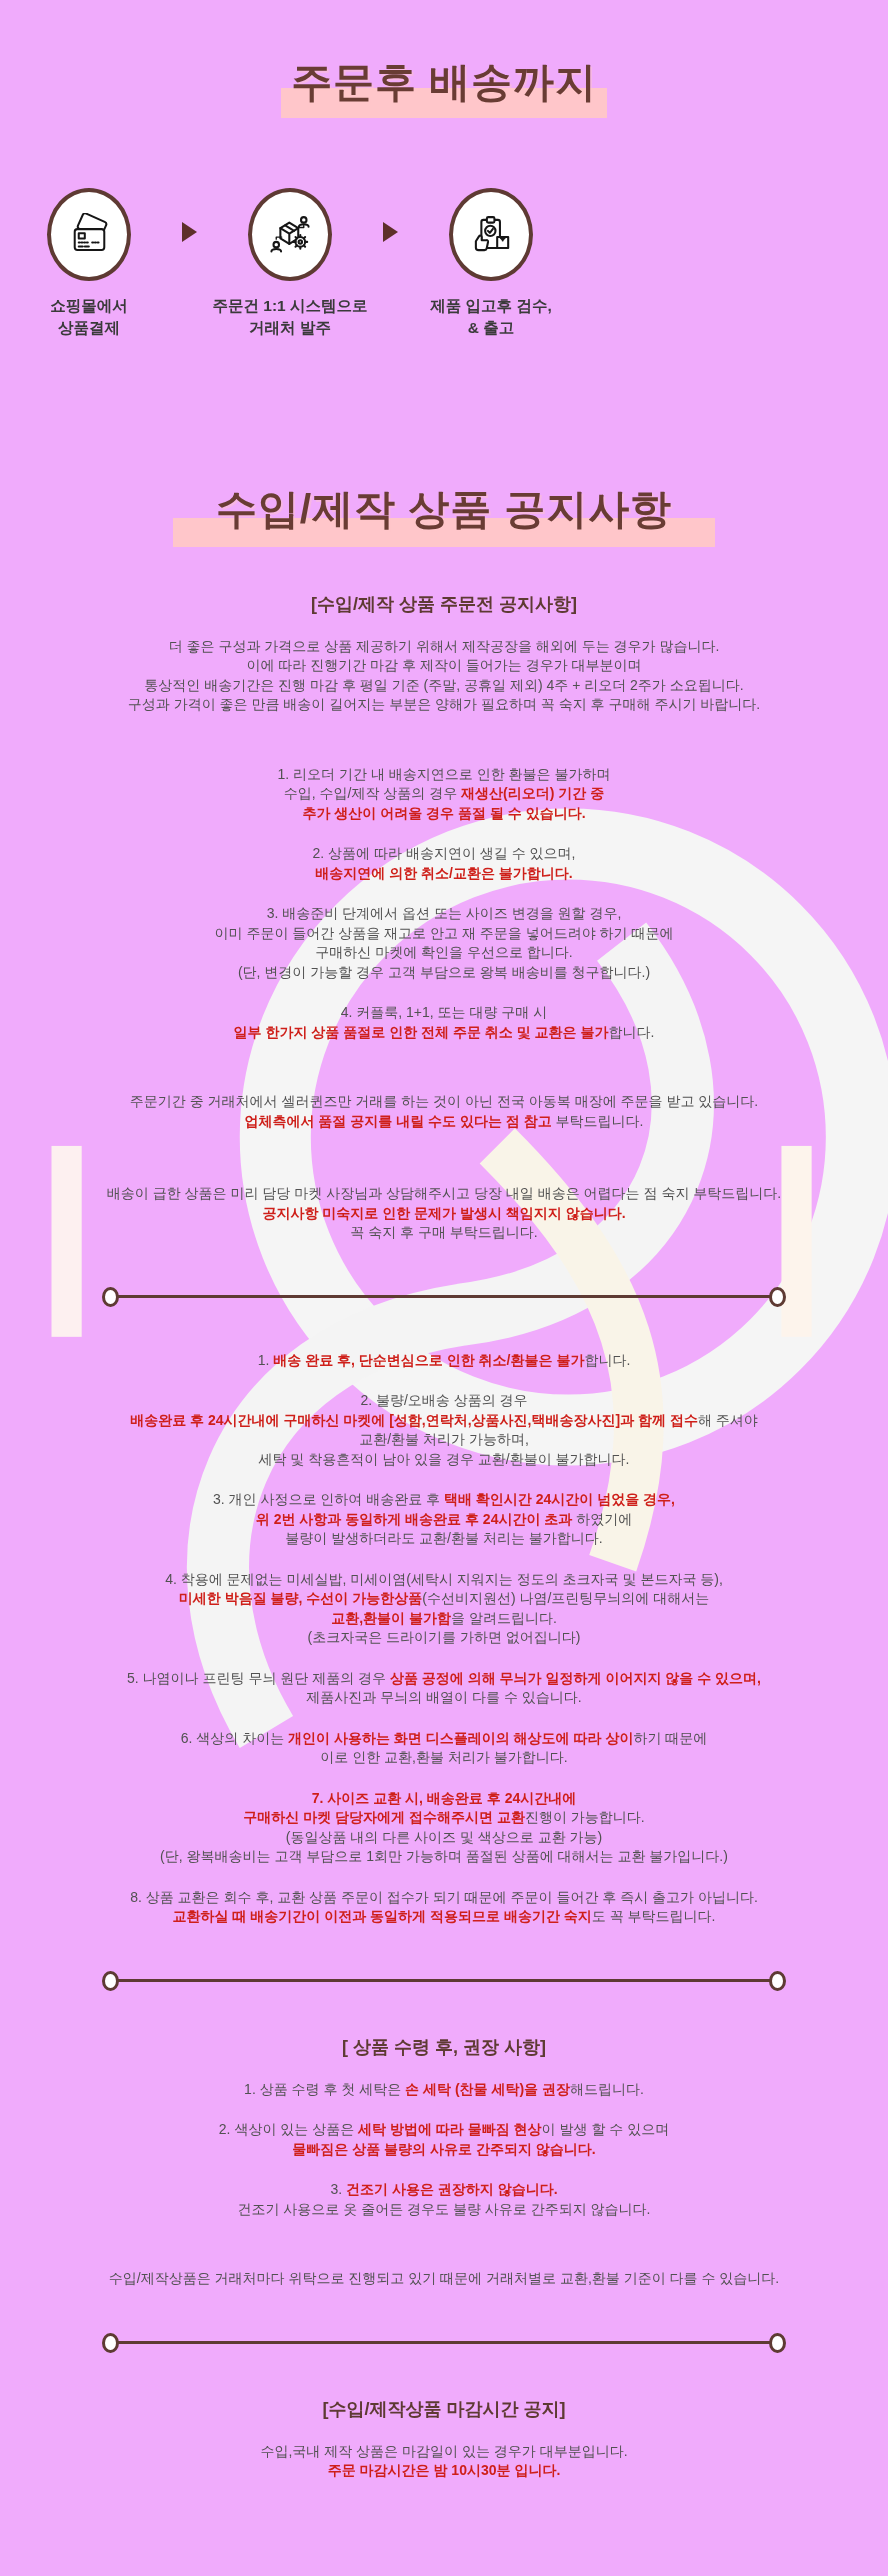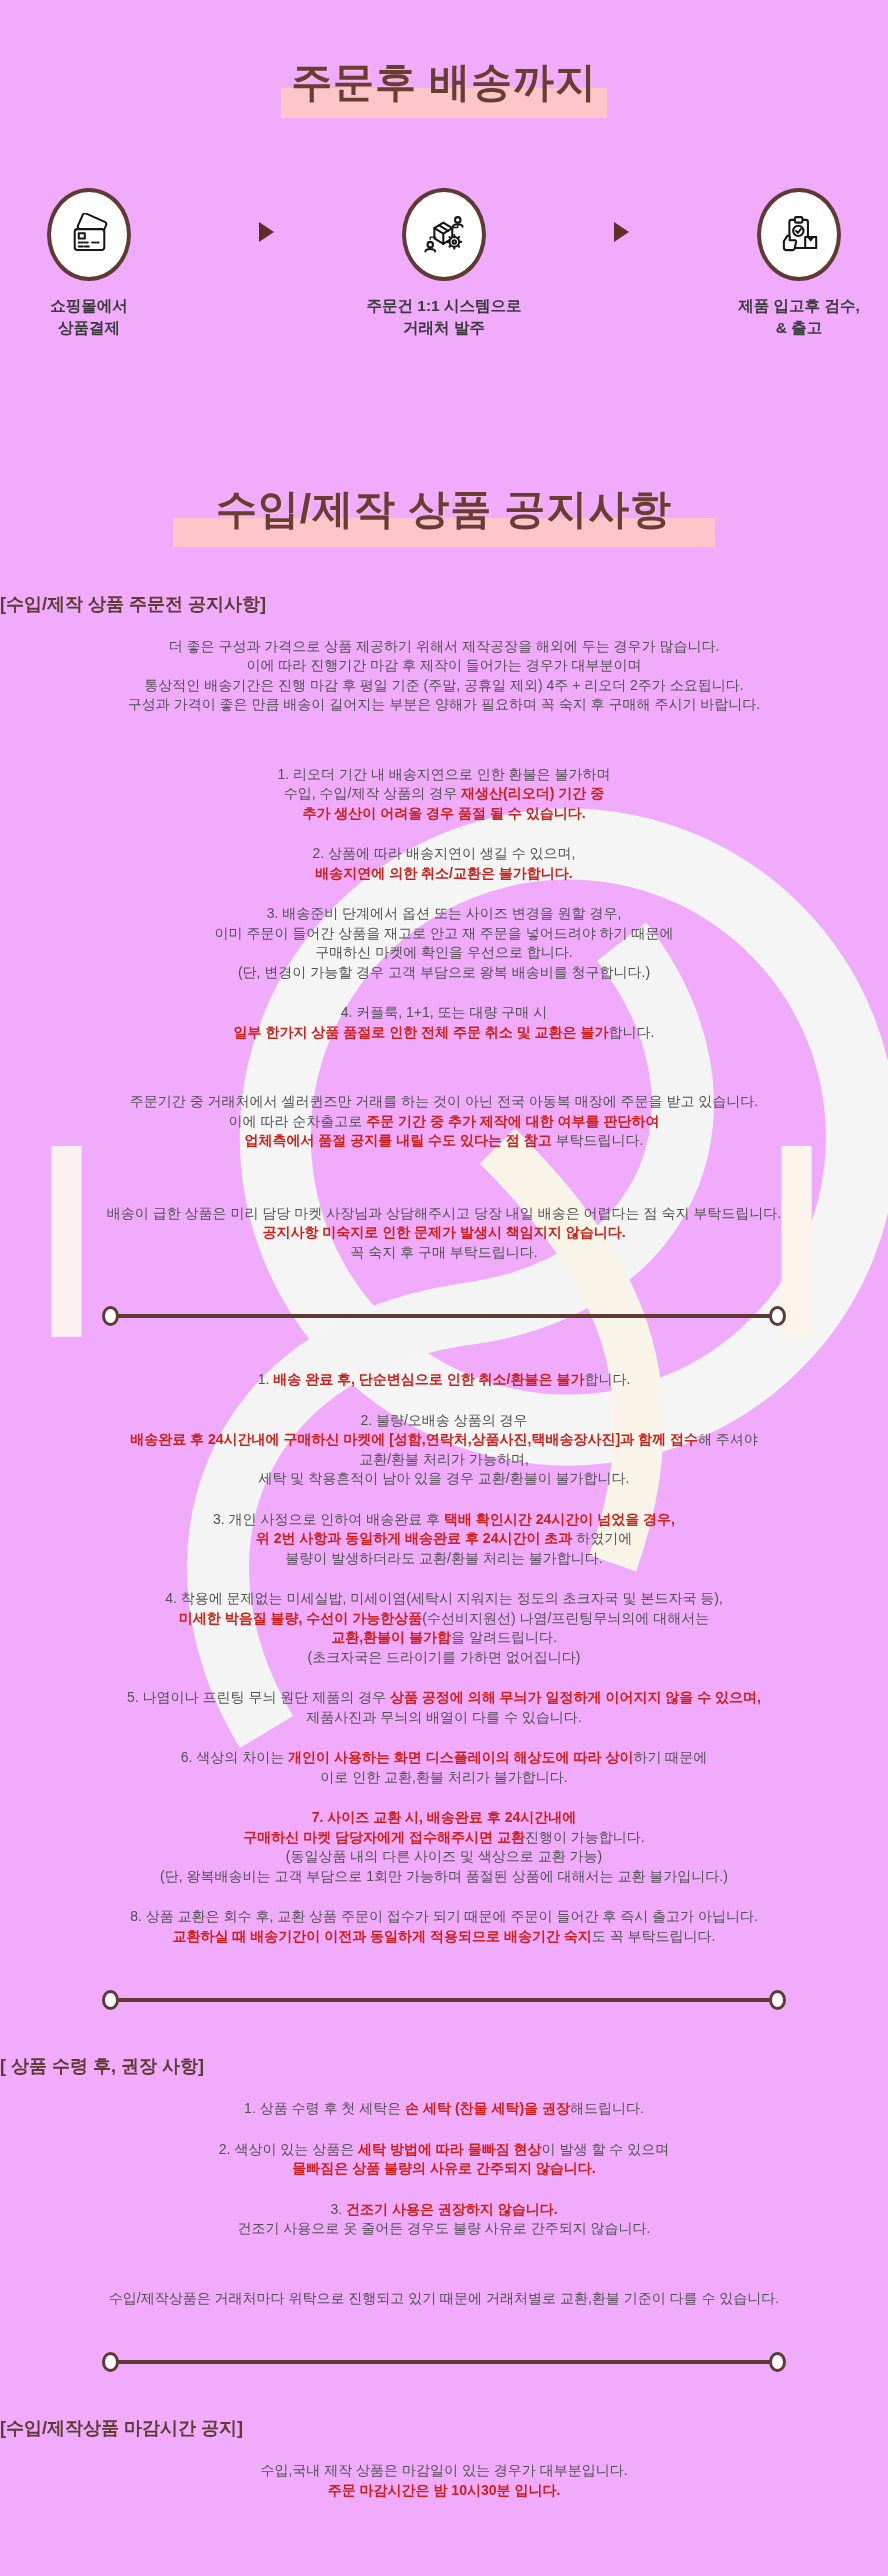--- a/index.html
+++ b/index.html
@@ -11,30 +11,30 @@
   
   .big-title{margin:0;text-align:center;font-size:41px;font-weight:800;
              color:#693c34;letter-spacing:0.9px;line-height:1.15;
              text-shadow:1.8px 1.8px 0 rgba(255,198,202,.45);}
   #title1{padding-top:59px;}
   #title2{margin:147px 0 59px;}
   .hl{background:linear-gradient(180deg,transparent 50%,#ffc6ca 50%);padding:0 10.7px 13.3px;}
   .hl-wide{background:linear-gradient(180deg,transparent 52%,#ffc6ca 52%);padding:0 43px 15px;}
 
   
-  .steps{display:flex;justify-content:space-between;align-items:flex-start;gap:4px;margin-top:82px;}
+  .steps{display:flex;justify-content:flex-start;align-items:flex-start;gap:4px;margin-top:82px;}
   .step{width:178px;text-align:center;}
   .step-circle{width:76px;height:85px;border:4.4px solid #5e3a33;border-radius:50%;
                margin:0 auto;display:flex;align-items:center;justify-content:center;background:#fff;}
   .step-label{margin-top:14px;font-size:15.5px;font-weight:700;color:#3a3a3a;line-height:1.4;}
   .step-arrow{width:0;height:0;border-left:15px solid #5e2f2a;
               border-top:10.7px solid transparent;border-bottom:10.7px solid transparent;margin-top:34px;}
 
   
-  .sec-heading{font-size:18px;font-weight:700;color:#5e3a33;margin:41px 0 19.5px;}
+  .sec-heading{font-size:18px;font-weight:700;color:#5e3a33;text-align:center;margin:41px 0 19.5px;}
   .tblock{margin:21px 0;}
   .tblock.g-lg{margin-top:50px;}
   .tblock.g-xl{margin-top:53px;}
   .line{margin:0;font-size:14px;line-height:19.5px;color:#515151;text-align:center;}
   .run.red{color:#ce1f19;font-weight:700;}
 
   
   .divider{display:flex;align-items:center;width:684px;margin:44px auto;}
   .divider .ring{width:10.7px;height:14px;border:3.6px solid #5e3a33;border-radius:50%;flex:none;background:#fff;}
   .divider .bar{flex:1;height:3.6px;background:#5e3a33;margin:0 -1.8px;}
@@ -128,21 +128,20 @@
           <p class="line"><span class="run">이미 주문이 들어간 상품을 재고로 안고 재 주문을 넣어드려야 하기 때문에</span></p>
           <p class="line"><span class="run">구매하신 마켓에 확인을 우선으로 합니다.</span></p>
           <p class="line"><span class="run">(단, 변경이 가능할 경우 고객 부담으로 왕복 배송비를 청구합니다.)</span></p>
         </div>
         <div class="tblock">
           <p class="line"><span class="run">4. 커플룩, 1+1, 또는 대량 구매 시</span></p>
           <p class="line"><span class="run red">일부 한가지 상품 품절로 인한 전체 주문 취소 및 교환은 불가</span><span class="run">합니다.</span></p>
         </div>
         <div class="tblock g-lg">
           <p class="line"><span class="run">주문기간 중 거래처에서 셀러퀸즈만 거래를 하는 것이 아닌 전국 아동복 매장에 주문을 받고 있습니다.</span></p>
-          <p class="line"><span class="run">이에 따라 순차출고로 </span><span class="run red">주문 기간 중 추가 제작에 대한 여부를 판단하여</span></p>
           <p class="line"><span class="run red">업체측에서 품절 공지를 내릴 수도 있다는 점 참고</span><span class="run"> 부탁드립니다.</span></p>
         </div>
         <div class="tblock g-xl">
           <p class="line"><span class="run">배송이 급한 상품은 미리 담당 마켓 사장님과 상담해주시고 당장 내일 배송은 어렵다는 점 숙지 부탁드립니다.</span></p>
           <p class="line"><span class="run red">공지사항 미숙지로 인한 문제가 발생시 책임지지 않습니다.</span></p>
           <p class="line"><span class="run">꼭 숙지 후 구매 부탁드립니다.</span></p>
         </div>
         <div class="divider">
           <span class="ring"></span>
           <span class="bar"></span>

